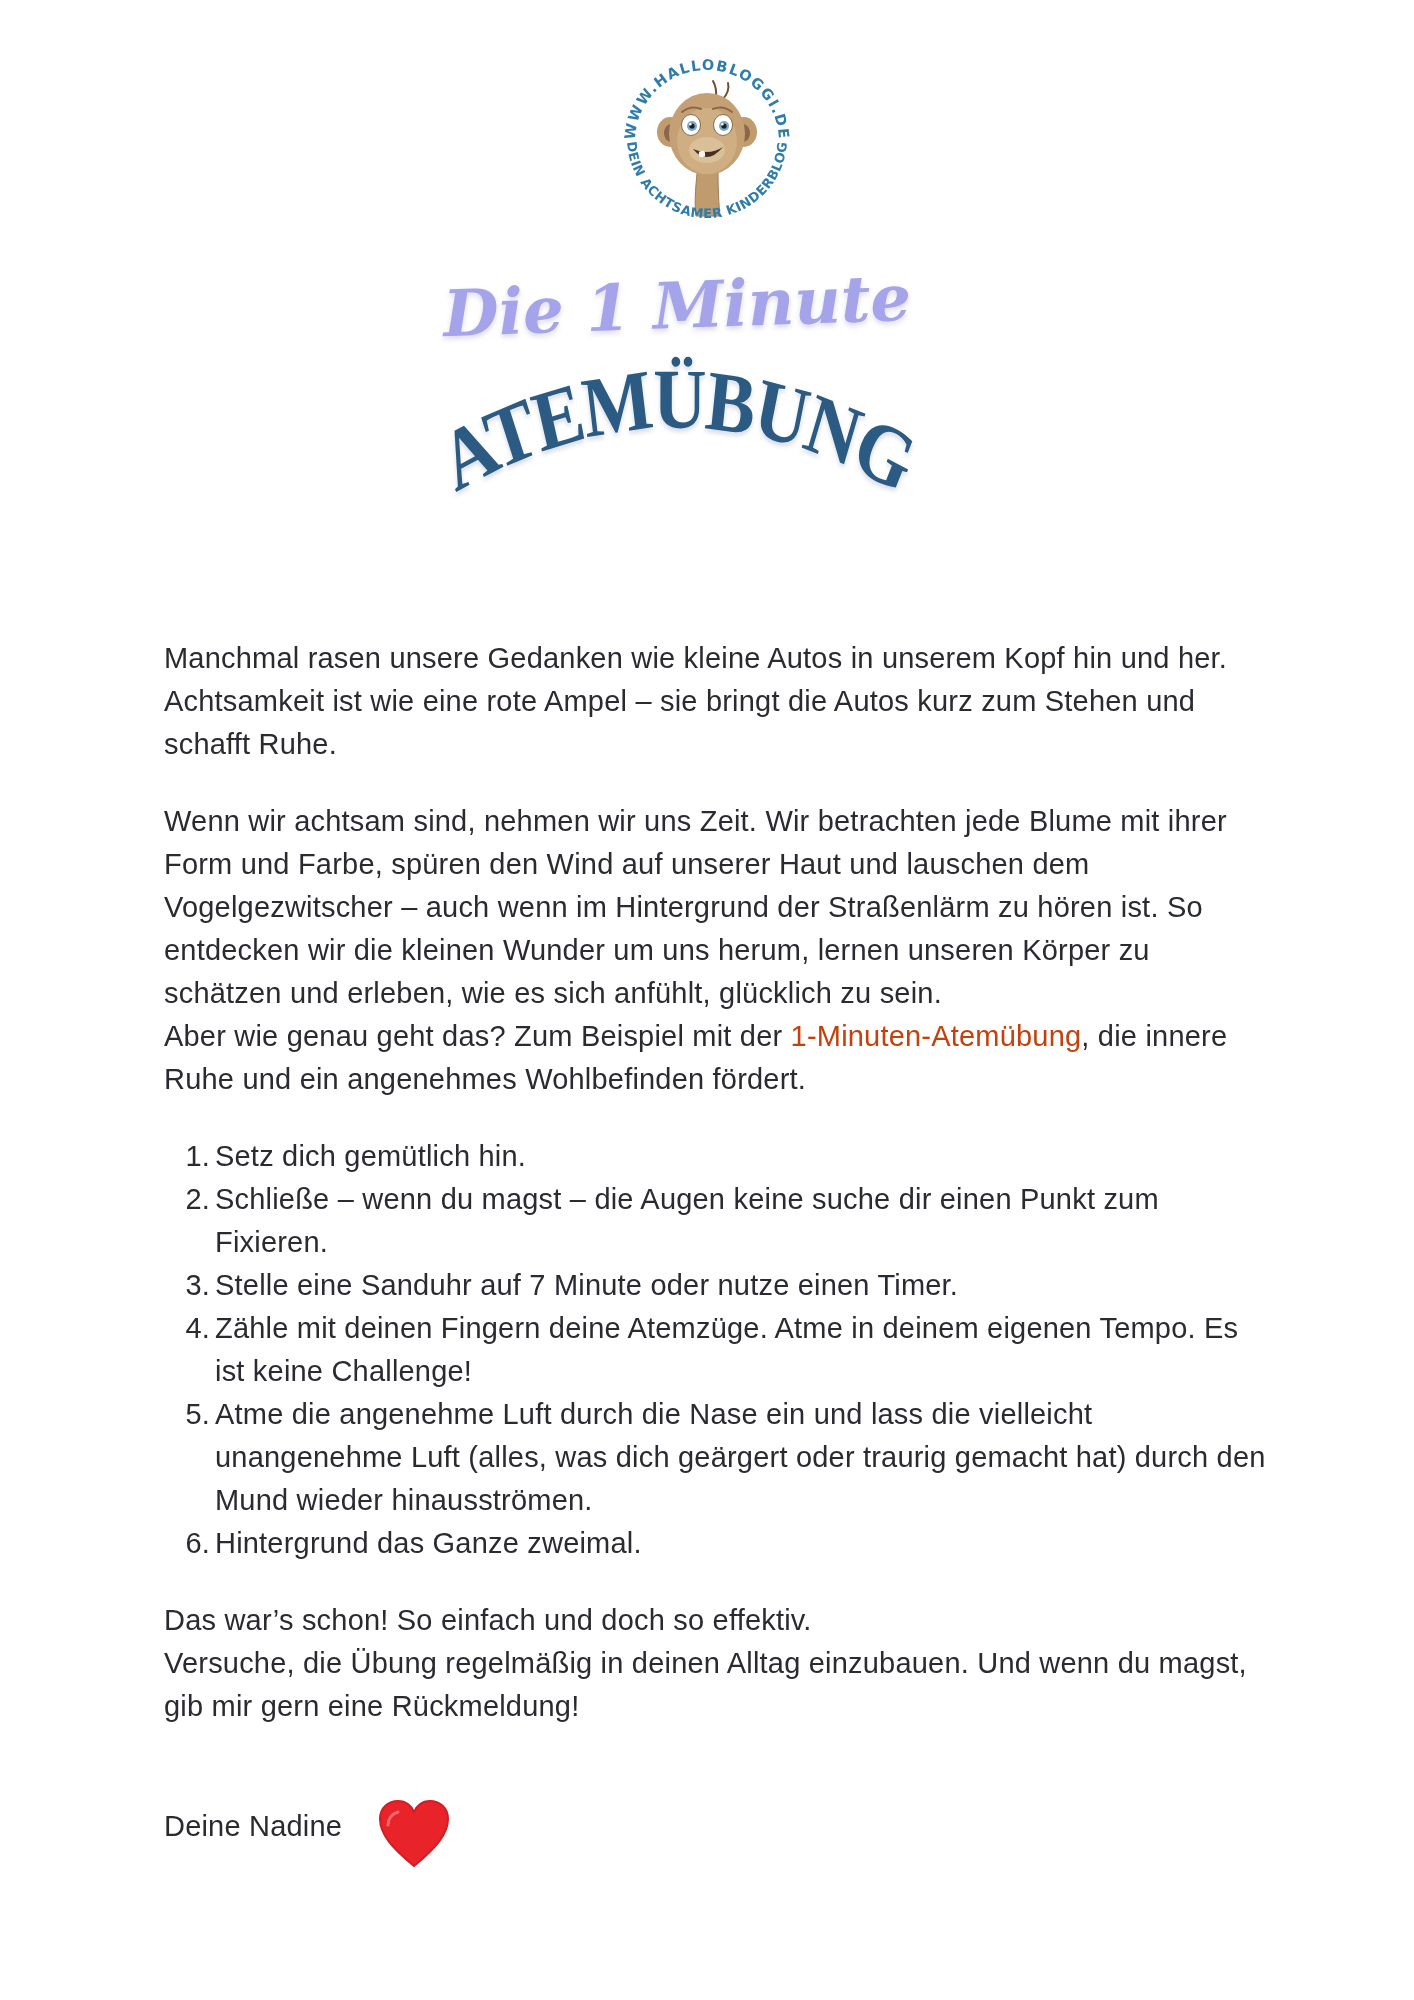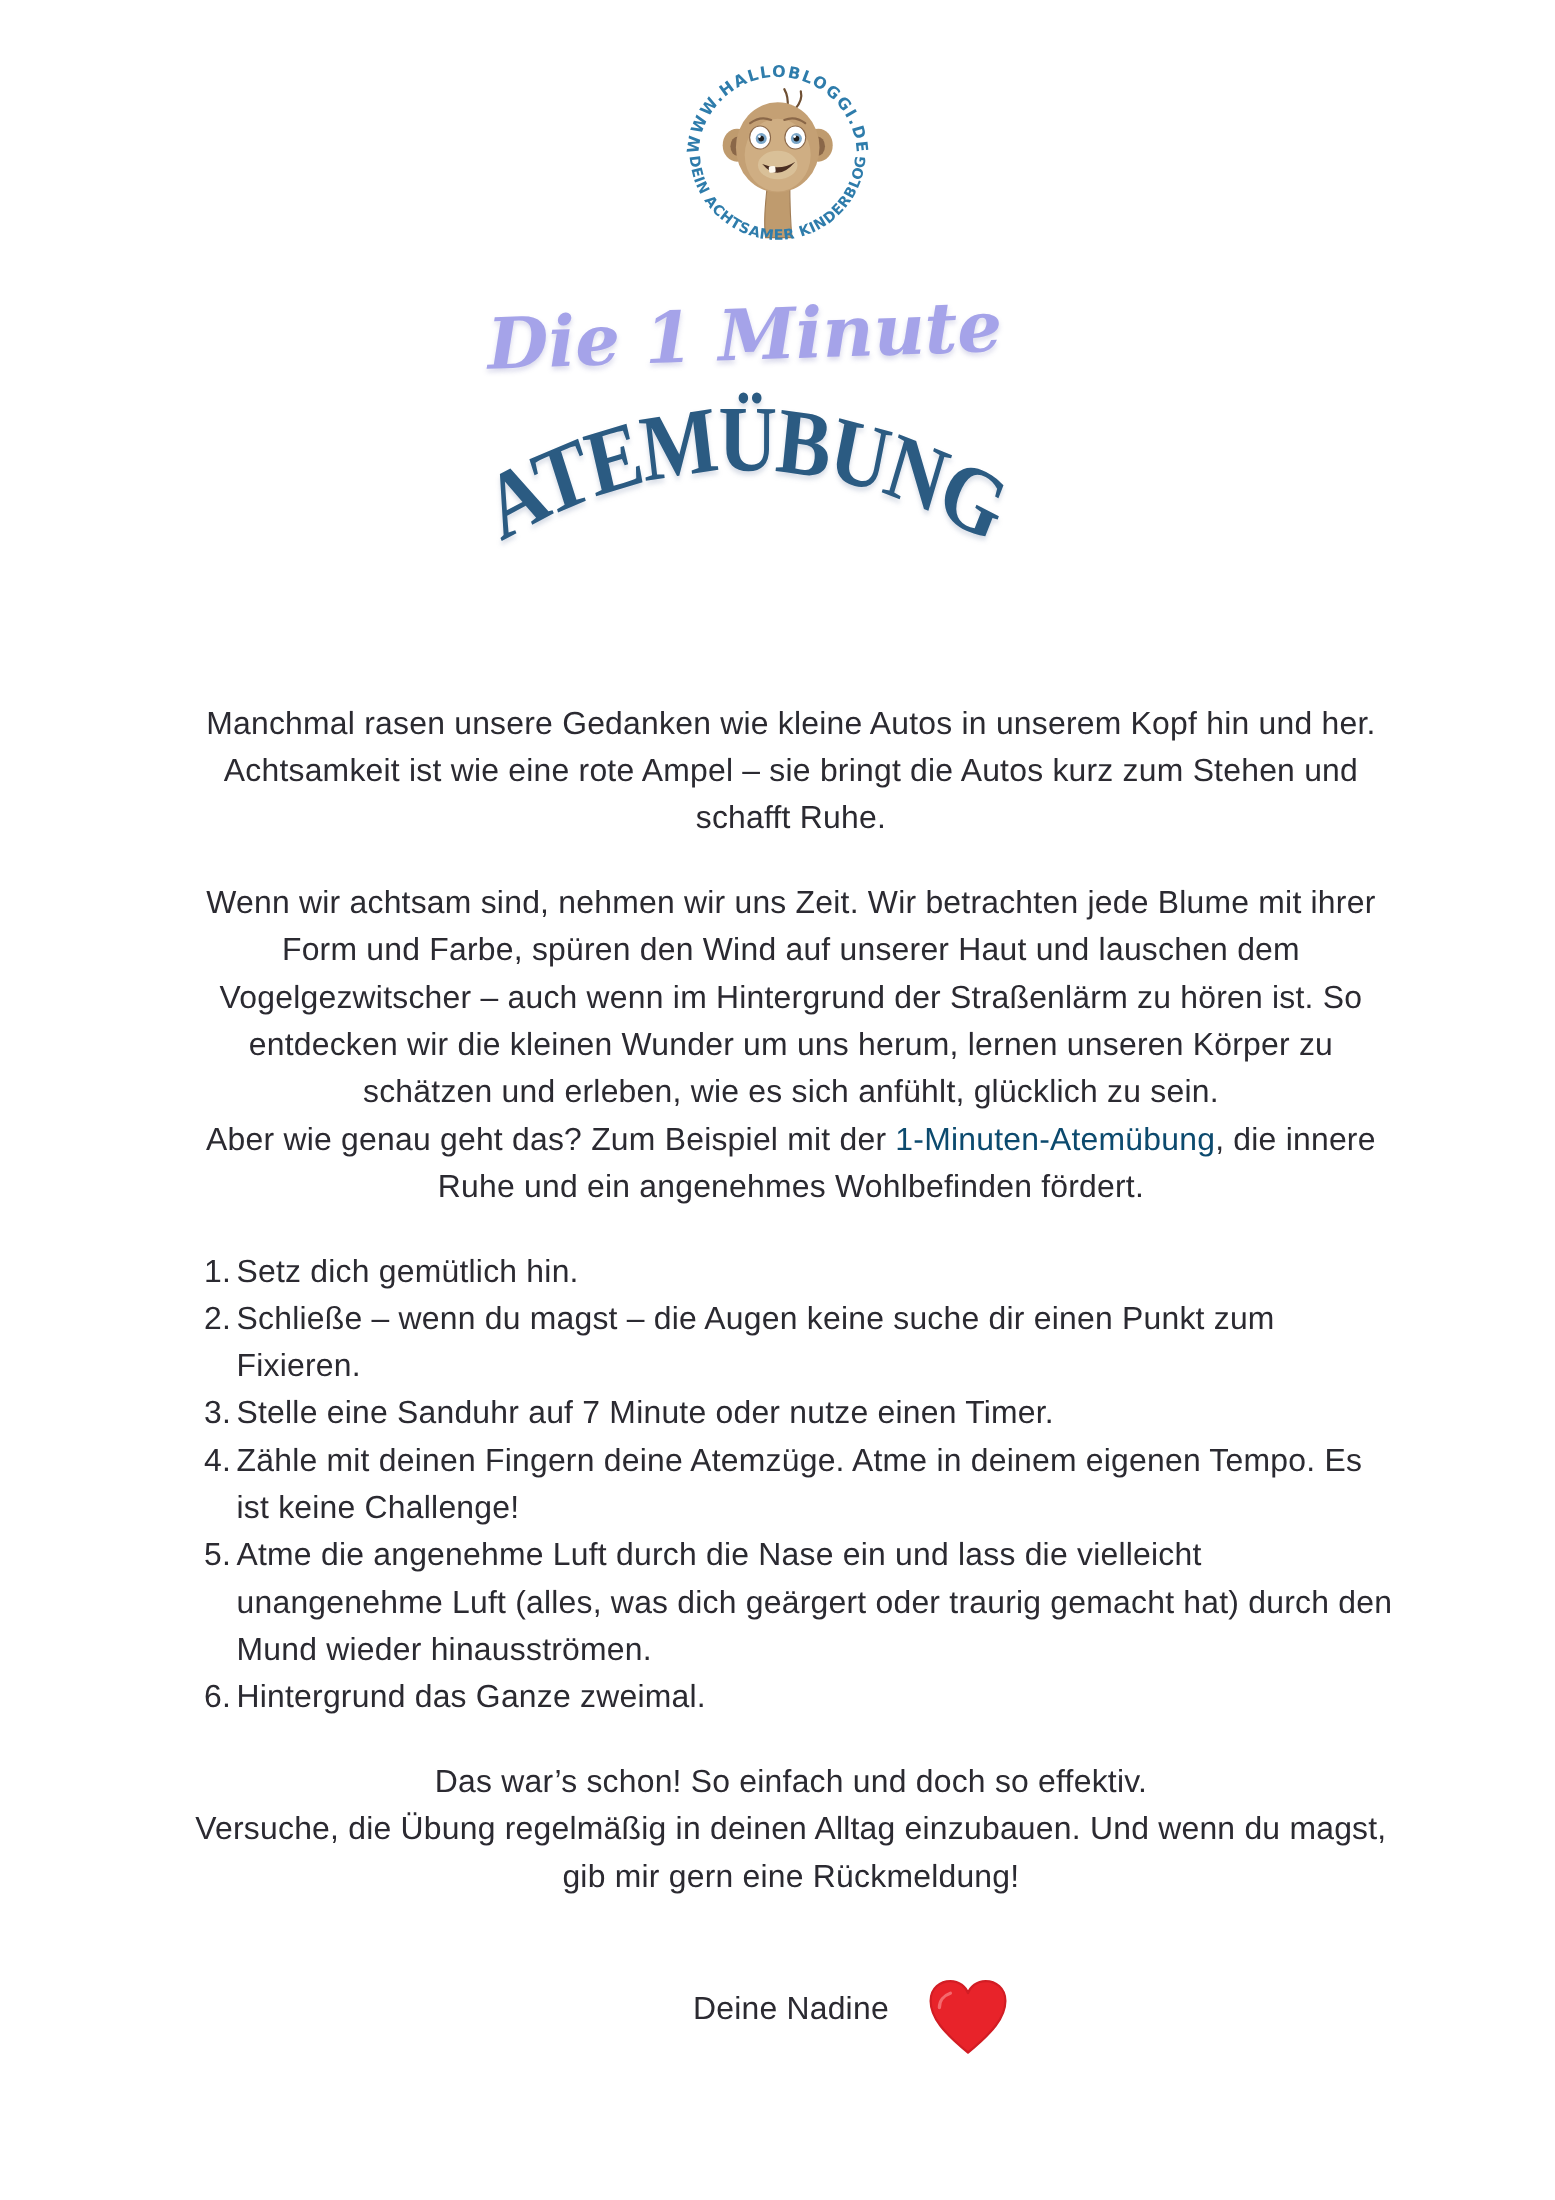--- a/index.html
+++ b/index.html
@@ -34,22 +34,22 @@
   .arch-svg text {
     font-family:"Liberation Serif","DejaVu Serif",serif;
     font-weight:bold; letter-spacing:-2.5px;
   }
 
   
   .content {
     position:absolute; left:164px; top:637px; width:1110px;
     font-size:29px; line-height:43px; letter-spacing:0.2px;
   }
-  .content p { margin:0 0 34px 0;text-align:center; }
-  .inline-link { color:#0c4a6e; text-decoration:none; cursor:pointer; }
+  .content p { margin:0 0 34px 0; }
+  .inline-link { color:#c2410c; text-decoration:none; cursor:pointer; }
   ol.steps { list-style:none; margin:8px 0 34px 0; padding:0; }
   ol.steps li { display:flex; align-items:flex-start; }
   .step-num { flex:0 0 46px; text-align:right; white-space:nowrap; }
   .step-text { flex:1 1 auto; padding-left:5px; }
   .signoff-line { display:inline-block; position:relative; }
   .heart-svg { position:absolute; left:212px; top:-7px; }
 </style>
 </head>
 <body>
 

